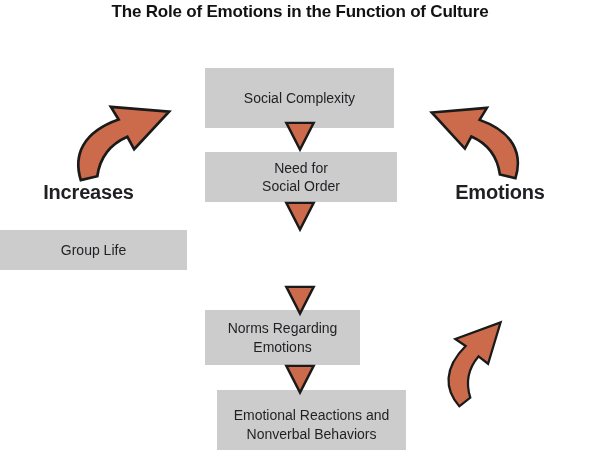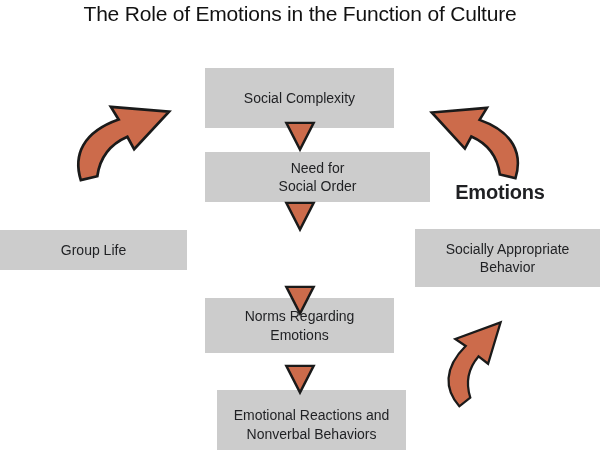--- a/index.html
+++ b/index.html
@@ -11,21 +11,21 @@
     --background:#FFFFFF;
   }
   html,body{margin:0;padding:0;background:#fff;}
   .stage{
     position:relative;width:600px;height:450px;overflow:hidden;
     background:var(--background);
     font-family:"Liberation Sans","DejaVu Sans",sans-serif;
   }
   .title{
     position:absolute;left:0;top:2px;width:600px;margin:0;
-    font-size:21px;font-weight:400;color:var(--title_text);
+    font-size:17px;font-weight:700;color:var(--title_text);
     text-align:center;white-space:nowrap;letter-spacing:-0.2px;
   }
   .gbox{
     position:absolute;background:var(--box_fill);
     display:flex;align-items:center;justify-content:center;
     text-align:center;color:var(--body_text);
     font-size:14px;line-height:1.32;
   }
   .gbox span{white-space:pre-line;}
   .ellipse{border-radius:50%;}
@@ -41,27 +41,27 @@
 <body>
 
 <div class="stage">
 
   <h1 class="title">The Role of Emotions in the Function of Culture</h1>
 
   <div class="gbox" style="left:205px;top:68px;width:189px;height:60px">
     <span>Social Complexity</span>
   </div>
 
-  <div class="gbox" style="left:205px;top:152px;width:225px;height:50px">
+  <div class="gbox" style="left:205px;top:152px;width:192px;height:50px">
     <span>Need for
 Social Order</span>
   </div>
 
 
-  <div class="gbox" style="left:205px;top:298px;width:189px;height:55px">
+  <div class="gbox" style="left:205px;top:310px;width:155px;height:55px">
     <span>Norms Regarding
 Emotions</span>
   </div>
 
   <div class="gbox" style="left:217px;top:390px;width:189px;height:69px">
     <span>Emotional Reactions and
 Nonverbal Behaviors</span>
   </div>
 
   <svg class="tri" style="left:284px;top:120px" width="32" height="33" viewBox="0 0 34 34">
@@ -73,30 +73,27 @@
   <svg class="tri" style="left:284px;top:284px" width="32" height="33" viewBox="0 0 34 34">
     <polygon points="2.5,2.5 31.5,2.5 17,31"></polygon>
   </svg>
   <svg class="tri" style="left:284px;top:363px" width="32" height="33" viewBox="0 0 34 34">
     <polygon points="2.5,2.5 31.5,2.5 17,31"></polygon>
   </svg>
 
   <svg class="curve-arrow" style="left:75px;top:105px" width="97" height="77" viewBox="0 0 100 80" preserveAspectRatio="none">
     <path d="M 6,78 C -2,52 8,28 45,15 L 37,2 L 97,7 L 61,46 L 54,33 C 38,40 26,52 23,74 Z"></path>
   </svg>
+  <div class="side-label" style="left:16px;top:181px;width:145px">Increases</div>
   <div class="gbox" style="left:0px;top:230px;width:187px;height:40px">
     <span>Group Life</span>
   </div>
 
   <svg class="curve-arrow" style="left:429px;top:106px;transform:scaleX(-1)" width="92" height="74" viewBox="0 0 100 80" preserveAspectRatio="none">
     <path d="M 6,78 C -2,52 8,28 45,15 L 37,2 L 97,7 L 61,46 L 54,33 C 38,40 26,52 23,74 Z"></path>
   </svg>
   <div class="side-label" style="left:425px;top:181px;width:150px">Emotions</div>
-  <div class="gbox" style="left:415px;top:229px;width:185px;height:58px">
-    <span>Socially Appropriate
-Behavior</span>
-  </div>
 
   <svg class="curve-arrow" style="left:438px;top:330px;transform:rotate(-25deg)" width="80" height="66" viewBox="0 0 100 80" preserveAspectRatio="none">
     <path d="M 6,78 C -2,52 8,28 45,15 L 37,2 L 97,7 L 61,46 L 54,33 C 38,40 26,52 23,74 Z"></path>
   </svg>
 
 </div>
 
 </body></html>

